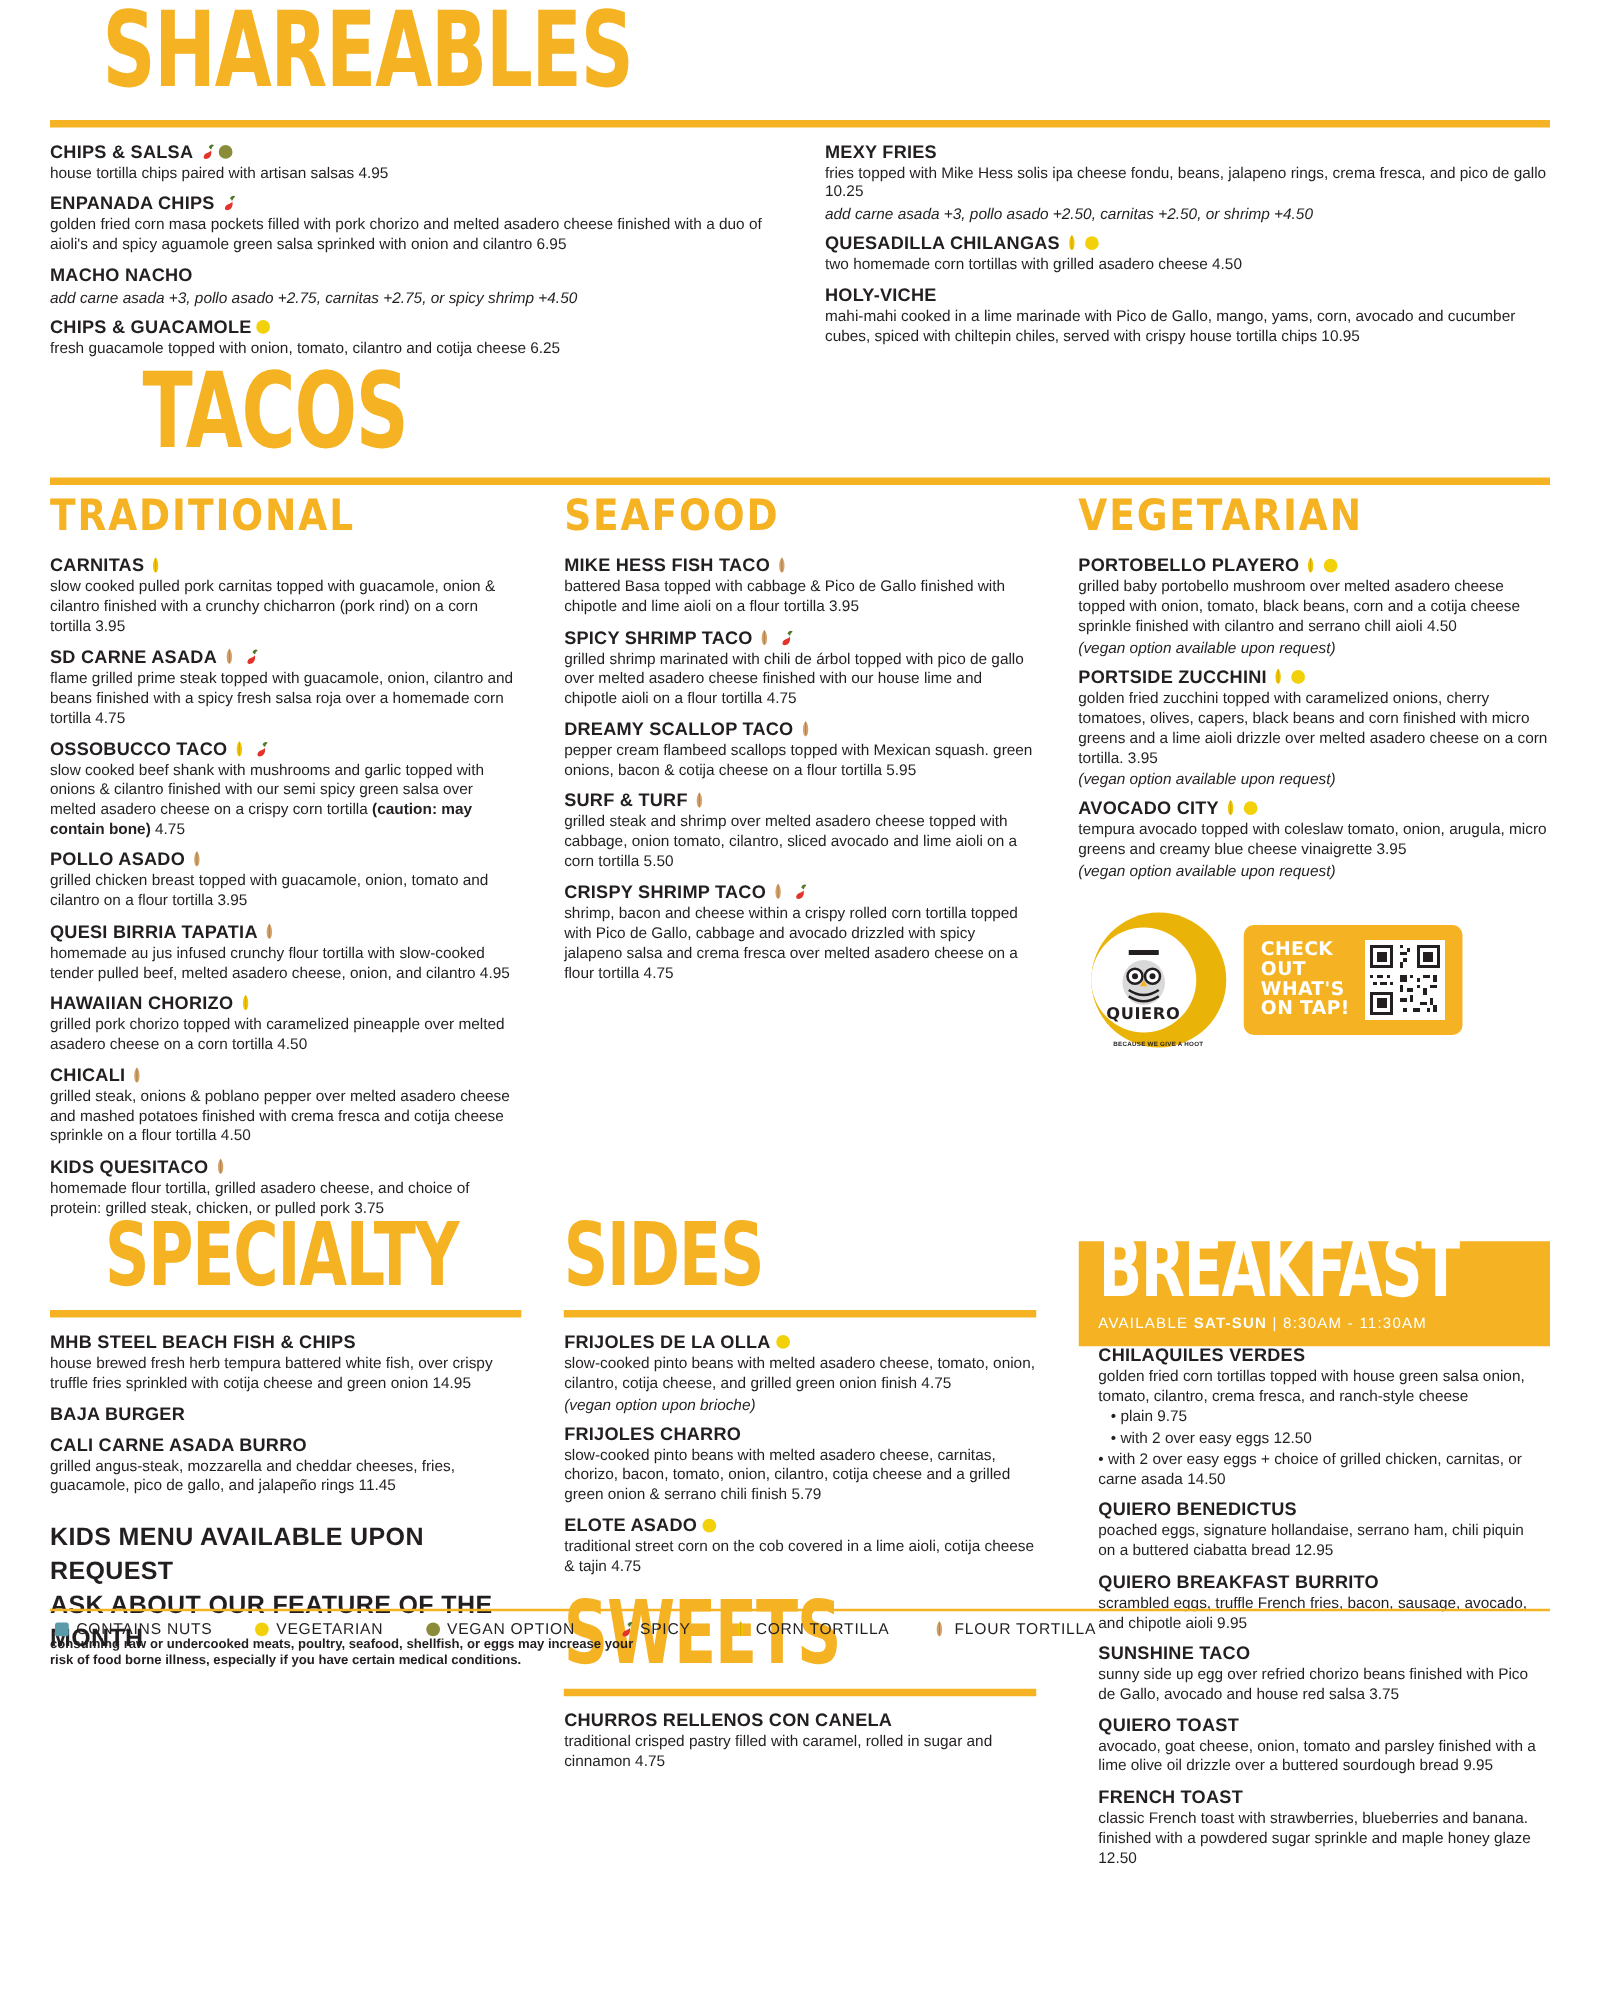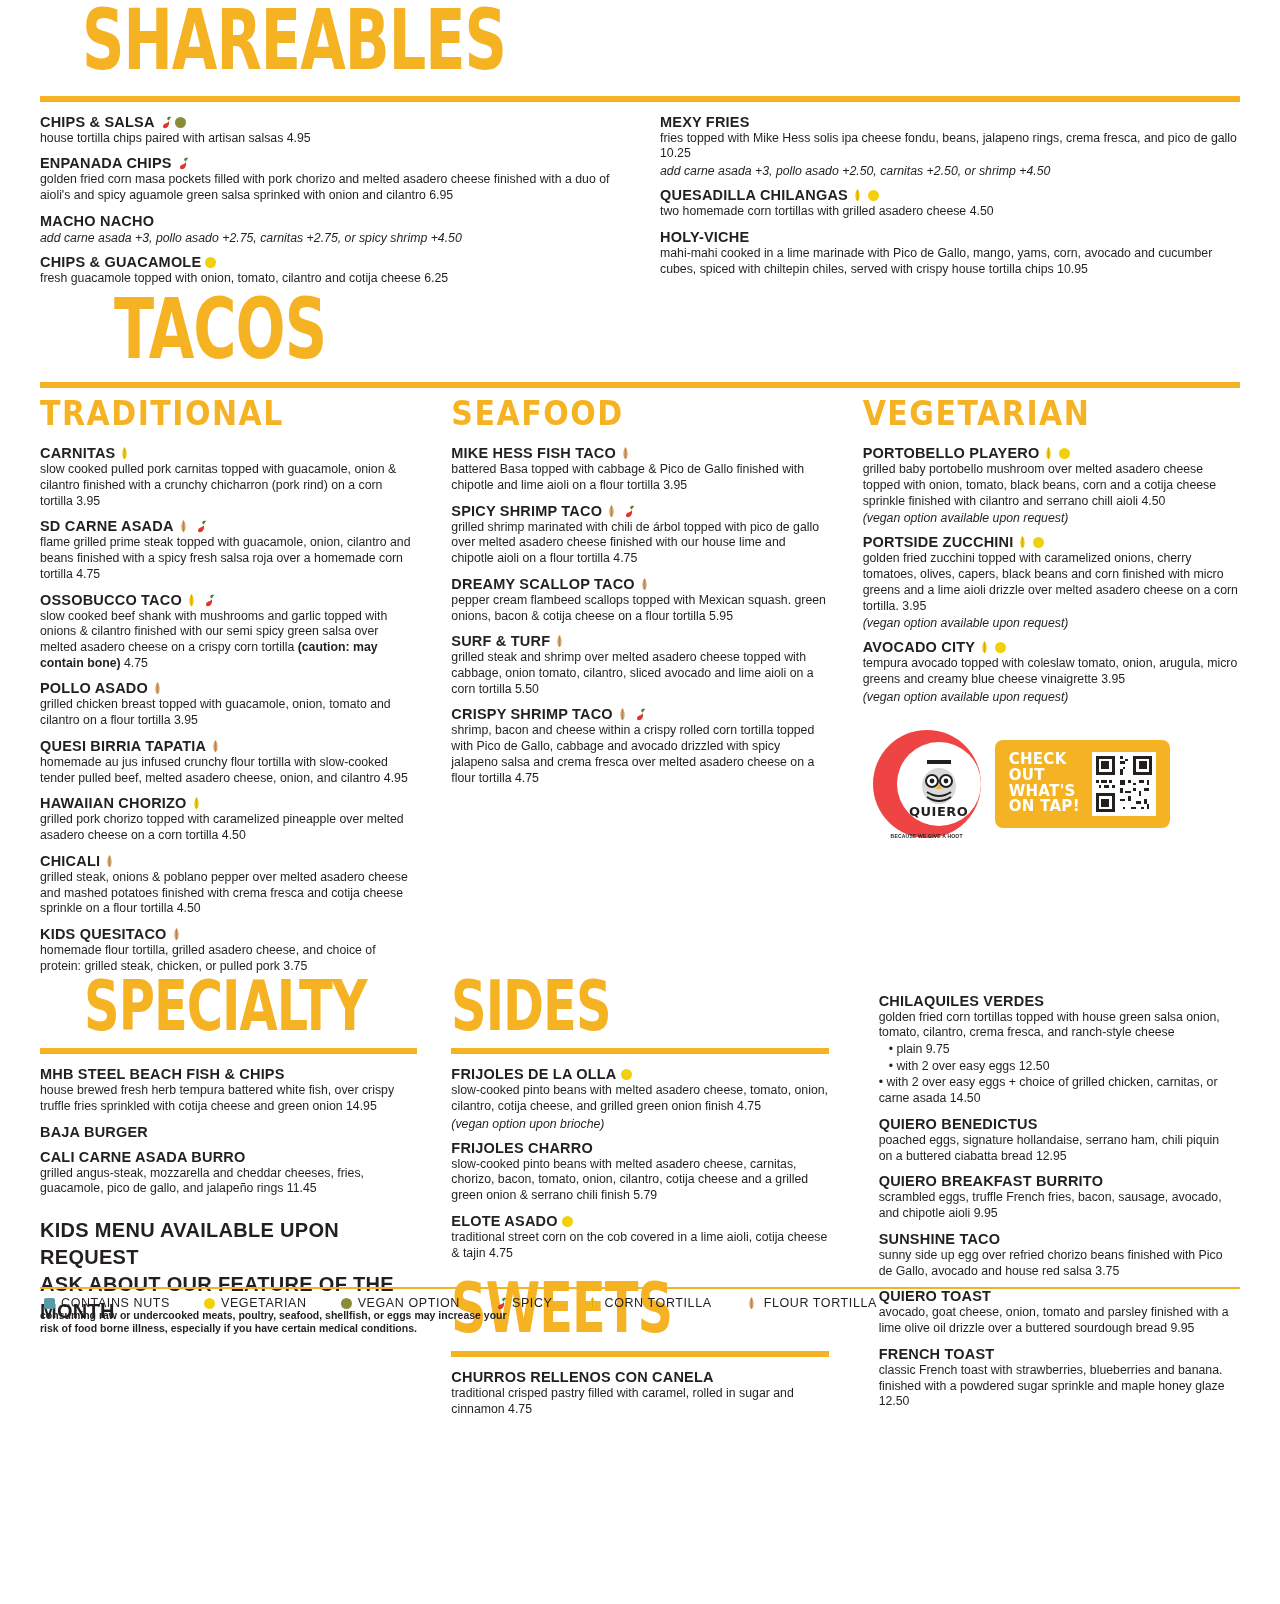--- a/index.html
+++ b/index.html
@@ -74,22 +74,22 @@
     letter-spacing: 1.5px;
     transform: scaleY(1.15);
     transform-origin: left bottom;
     margin-bottom: 12px;
   }
 
   
   .promo { display:flex; align-items:center; gap: 14px; margin-top: 26px; padding-left: 10px; }
   .logo-badge {
     width: 108px; height: 108px; border-radius: 50%;
-    background: #ef4444; position: relative; flex: none;
-    display:flex; align-items:center; justify-content:flex-end;
+    background: #eab308; position: relative; flex: none;
+    display:flex; align-items:center; justify-content:flex-start;
   }
   .logo-inner { width:84px; height:84px; border-radius:50%; background:#fff; position:relative; }
   .owl { position:absolute; left:50%; top:18px; transform:translateX(-50%); }
   .logo-word {
     position:absolute; bottom:7px; left:0; right:0; text-align:center;
     font-family:"DejaVu Sans", sans-serif; font-weight:900; font-size:13px; color:#231f20;
     letter-spacing:0.5px;
   }
   .logo-tag {
     position:absolute; bottom:-1px; left:0; right:0; text-align:center;
@@ -403,20 +403,26 @@
 
       <div class="banner-title" style="font-size:52px;margin-top:34px;">SWEETS</div>
       <div class="rule-mid" style="margin-top:14px;"></div>
       <div id="sw-list">
           <div class="item-name">CHURROS RELLENOS CON CANELA</div>
           <div class="item-desc">traditional crisped pastry filled with caramel, rolled in sugar and cinnamon 4.75</div>
         </div>
     </div>
 
     <div class="lower-col">
+      <div class="breakfast-box">
+        <div class="banner-title">BREAKFAST</div>
+        <div class="breakfast-sub">
+          <span>AVAILABLE </span><b>SAT-SUN</b><span> | 8:30AM - 11:30AM</span>
+        </div>
+      </div>
       <div style="padding-left:16px;padding-right:8px;" id="bk-list">
           <div class="item-name">CHILAQUILES VERDES</div>
           <div class="item-desc">golden fried corn tortillas topped with house green salsa onion, tomato, cilantro, crema fresca, and ranch-style cheese</div>
           <div class="item-desc" style="padding-left: 10px;">• plain 9.75</div>
           <div class="item-desc" style="padding-left: 10px;">• with 2 over easy eggs 12.50</div>
           <div class="item-desc" style="padding-left: 0px;">• with 2 over easy eggs + choice of grilled chicken, carnitas, or carne asada 14.50</div>
           <div class="item-name">QUIERO BENEDICTUS</div>
           <div class="item-desc">poached eggs, signature hollandaise, serrano ham, chili piquin on a buttered ciabatta bread 12.95</div>
           <div class="item-name">QUIERO BREAKFAST BURRITO</div>
           <div class="item-desc">scrambled eggs, truffle French fries, bacon, sausage, avocado, and chipotle aioli 9.95</div>

